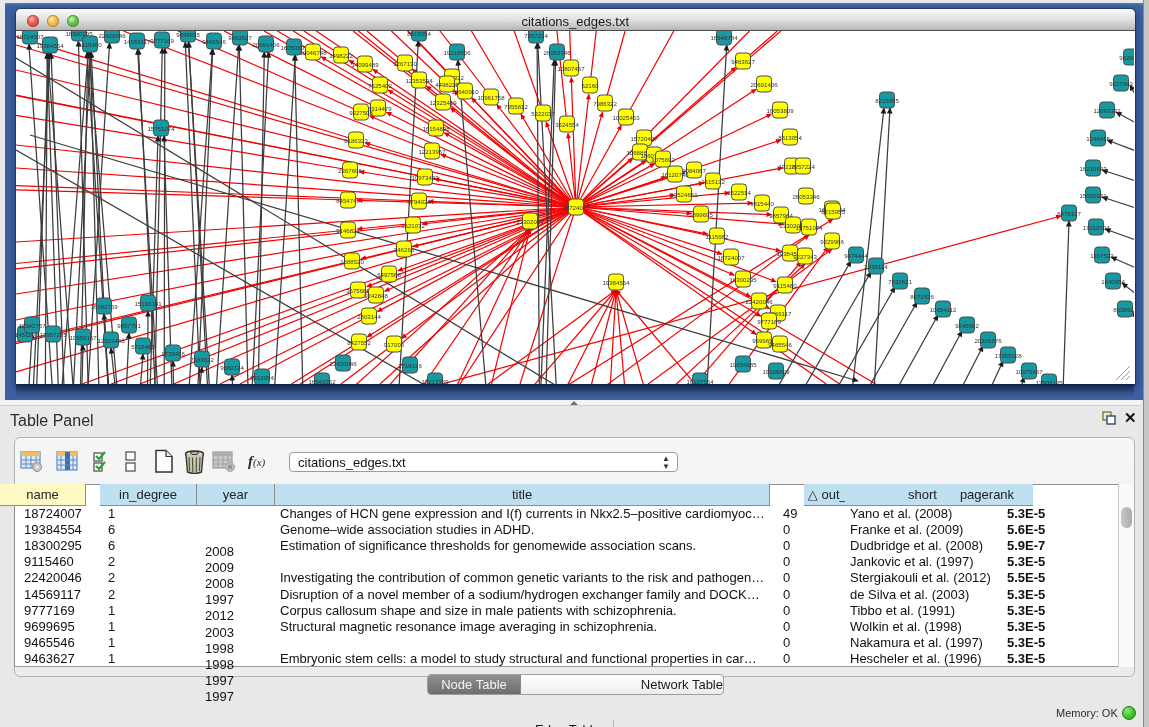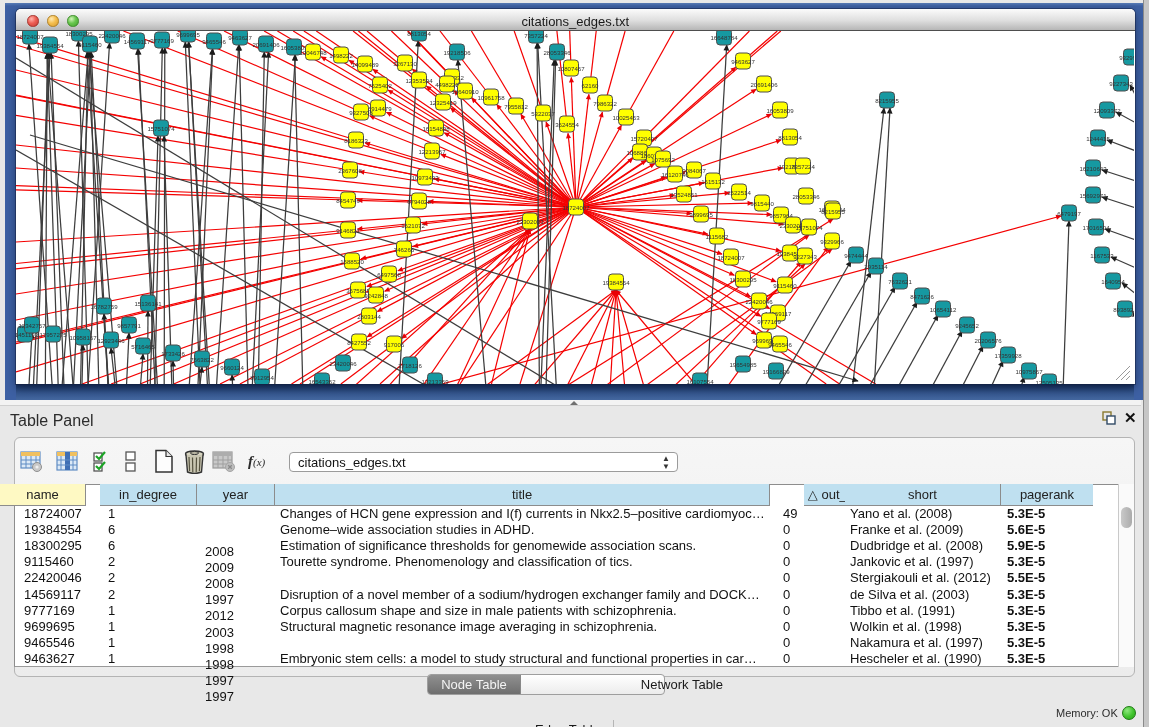--- a/index.html
+++ b/index.html
@@ -52,21 +52,21 @@
 .tr { position:absolute; left:14px; width:1100px; height:16px; font-size:13px; color:#111; }
 .tr span { position:absolute; white-space:nowrap; }
 .c0 { left:10px; } .c1 { left:94px; } .c2 { left:191px;margin-top:38px; } .c3 { left:266px; }
 .c4 { left:761px;margin-left:8px; } .c5 { left:836px; } .c6 { left:993px;font-weight:bold; }
 
 #vsb { left:1118px; top:484px; width:16px; height:183px; background:#fafafa;
   border-left:1px solid #c9c9c9; }
 #vsb-thumb { left:1120.5px; top:507px; width:11px; height:21px; border-radius:5.5px;
   background:linear-gradient(90deg,#c9c9c9,#ababab); }
 
-#tabs { left:427px; top:674px; width:238px; height:20.5px; border:1px solid #9e9e9e;
+#tabs { left:427px; top:674px; width:297px; height:20.5px; border:1px solid #9e9e9e;
   border-radius:4px; background:linear-gradient(#ffffff,#ececec);
   font-size:13px; }
 #seg1 { position:absolute; left:0; top:0; width:93px; height:19px;
   background:linear-gradient(#909090,#6e6e6e); color:#f4f4f4; text-align:center;
   padding-top:2px; border-radius:3px 0 0 3px; border-right:1px solid #888; }
 #seg2 { position:absolute; left:94px; top:0; width:92px; height:19px; color:#1a1a1a;
   text-align:center; padding-top:2px; border-right:1px solid #b5b5b5;margin-top:45px; }
 #seg3 { position:absolute; left:187px; top:0; width:108px; height:19px; color:#1a1a1a;
   text-align:right; padding-top:2px; }
 #mem { left:1056px; top:707px; font-size:11px; color:#2c2c2c; }
@@ -650,21 +650,21 @@
 <div id="combo" class="abs">citations_edges.txt</div>
 <div id="combo-arrows" class="abs">▲<br>▼</div>
 
 <div id="tbl" class="abs"></div>
 <div class="th abs" style="left:0;width:86px;background:#fef9c3">name</div>
 <div class="th abs" style="left:100px;width:97px">in_degree</div>
 <div class="th abs" style="left:197px;width:78px">year</div>
 <div class="th abs" style="left:275px;width:495px">title</div>
 <div class="th abs" style="left:804px;width:75px">△ out_de…</div>
 <div class="th abs" style="left:845px;width:156px">short</div>
-<div class="th abs" style="left:1001px;width:92px;border-right:none">pagerank</div>
+<div class="th abs" style="left:941px;width:92px;border-right:none">pagerank</div>
 <div class="abs" style="left:14px;top:484px;width:1120px;height:0"></div>
 <div class="tr" style="top:506.0px">
     <span class="c0">18724007</span>
     <span class="c1">1</span>
     <span class="c2">2008</span>
     <span class="c3">Changes of HCN gene expression and I(f) currents in Nkx2.5–positive cardiomyoc…</span>
     <span class="c4">49</span>
     <span class="c5">Yano et al. (2008)</span>
     <span class="c6">5.3E-5</span>
   </div>
@@ -677,35 +677,35 @@
     <span class="c5">Franke et al. (2009)</span>
     <span class="c6">5.6E-5</span>
   </div>
 <div class="tr" style="top:538.2px">
     <span class="c0">18300295</span>
     <span class="c1">6</span>
     <span class="c2">2008</span>
     <span class="c3">Estimation of significance thresholds for genomewide association scans.</span>
     <span class="c4">0</span>
     <span class="c5">Dudbridge et al. (2008)</span>
-    <span class="c6">5.9E-5</span>
+    <span class="c6">5.9E-7</span>
   </div>
 <div class="tr" style="top:554.3px">
     <span class="c0">9115460</span>
     <span class="c1">2</span>
     <span class="c2">1997</span>
-    <span class="c3">Tourette syndrome. Phenomenology and classification of tics.</span>
     <span class="c4">0</span>
     <span class="c5">Jankovic et al. (1997)</span>
     <span class="c6">5.3E-5</span>
   </div>
 <div class="tr" style="top:570.4px">
     <span class="c0">22420046</span>
     <span class="c1">2</span>
     <span class="c2">2012</span>
+    <span class="c3">Investigating the contribution of common genetic variants to the risk and pathogen…</span>
     <span class="c4">0</span>
     <span class="c5">Stergiakouli et al. (2012)</span>
     <span class="c6">5.5E-5</span>
   </div>
 <div class="tr" style="top:586.5px">
     <span class="c0">14569117</span>
     <span class="c1">2</span>
     <span class="c2">2003</span>
     <span class="c3">Disruption of a novel member of a sodium/hydrogen exchanger family and DOCK…</span>
     <span class="c4">0</span>
@@ -737,21 +737,21 @@
     <span class="c4">0</span>
     <span class="c5">Nakamura et al. (1997)</span>
     <span class="c6">5.3E-5</span>
   </div>
 <div class="tr" style="top:650.9px">
     <span class="c0">9463627</span>
     <span class="c1">1</span>
     <span class="c2">1997</span>
     <span class="c3">Embryonic stem cells: a model to study structural and functional properties in car…</span>
     <span class="c4">0</span>
-    <span class="c5">Hescheler et al. (1990)</span>
+    <span class="c5">Hescheler et al. (1996)</span>
     <span class="c6">5.3E-5</span>
   </div>
 <div id="vsb" class="abs"></div>
 <div id="vsb-thumb" class="abs"></div>
 <div id="tabs" class="abs">
   <div id="seg1">Node Table</div>
     <div id="seg2">Edge Table</div>
     <div id="seg3">Network Table</div>
 </div>
 <div id="mem" class="abs">Memory: OK</div>

